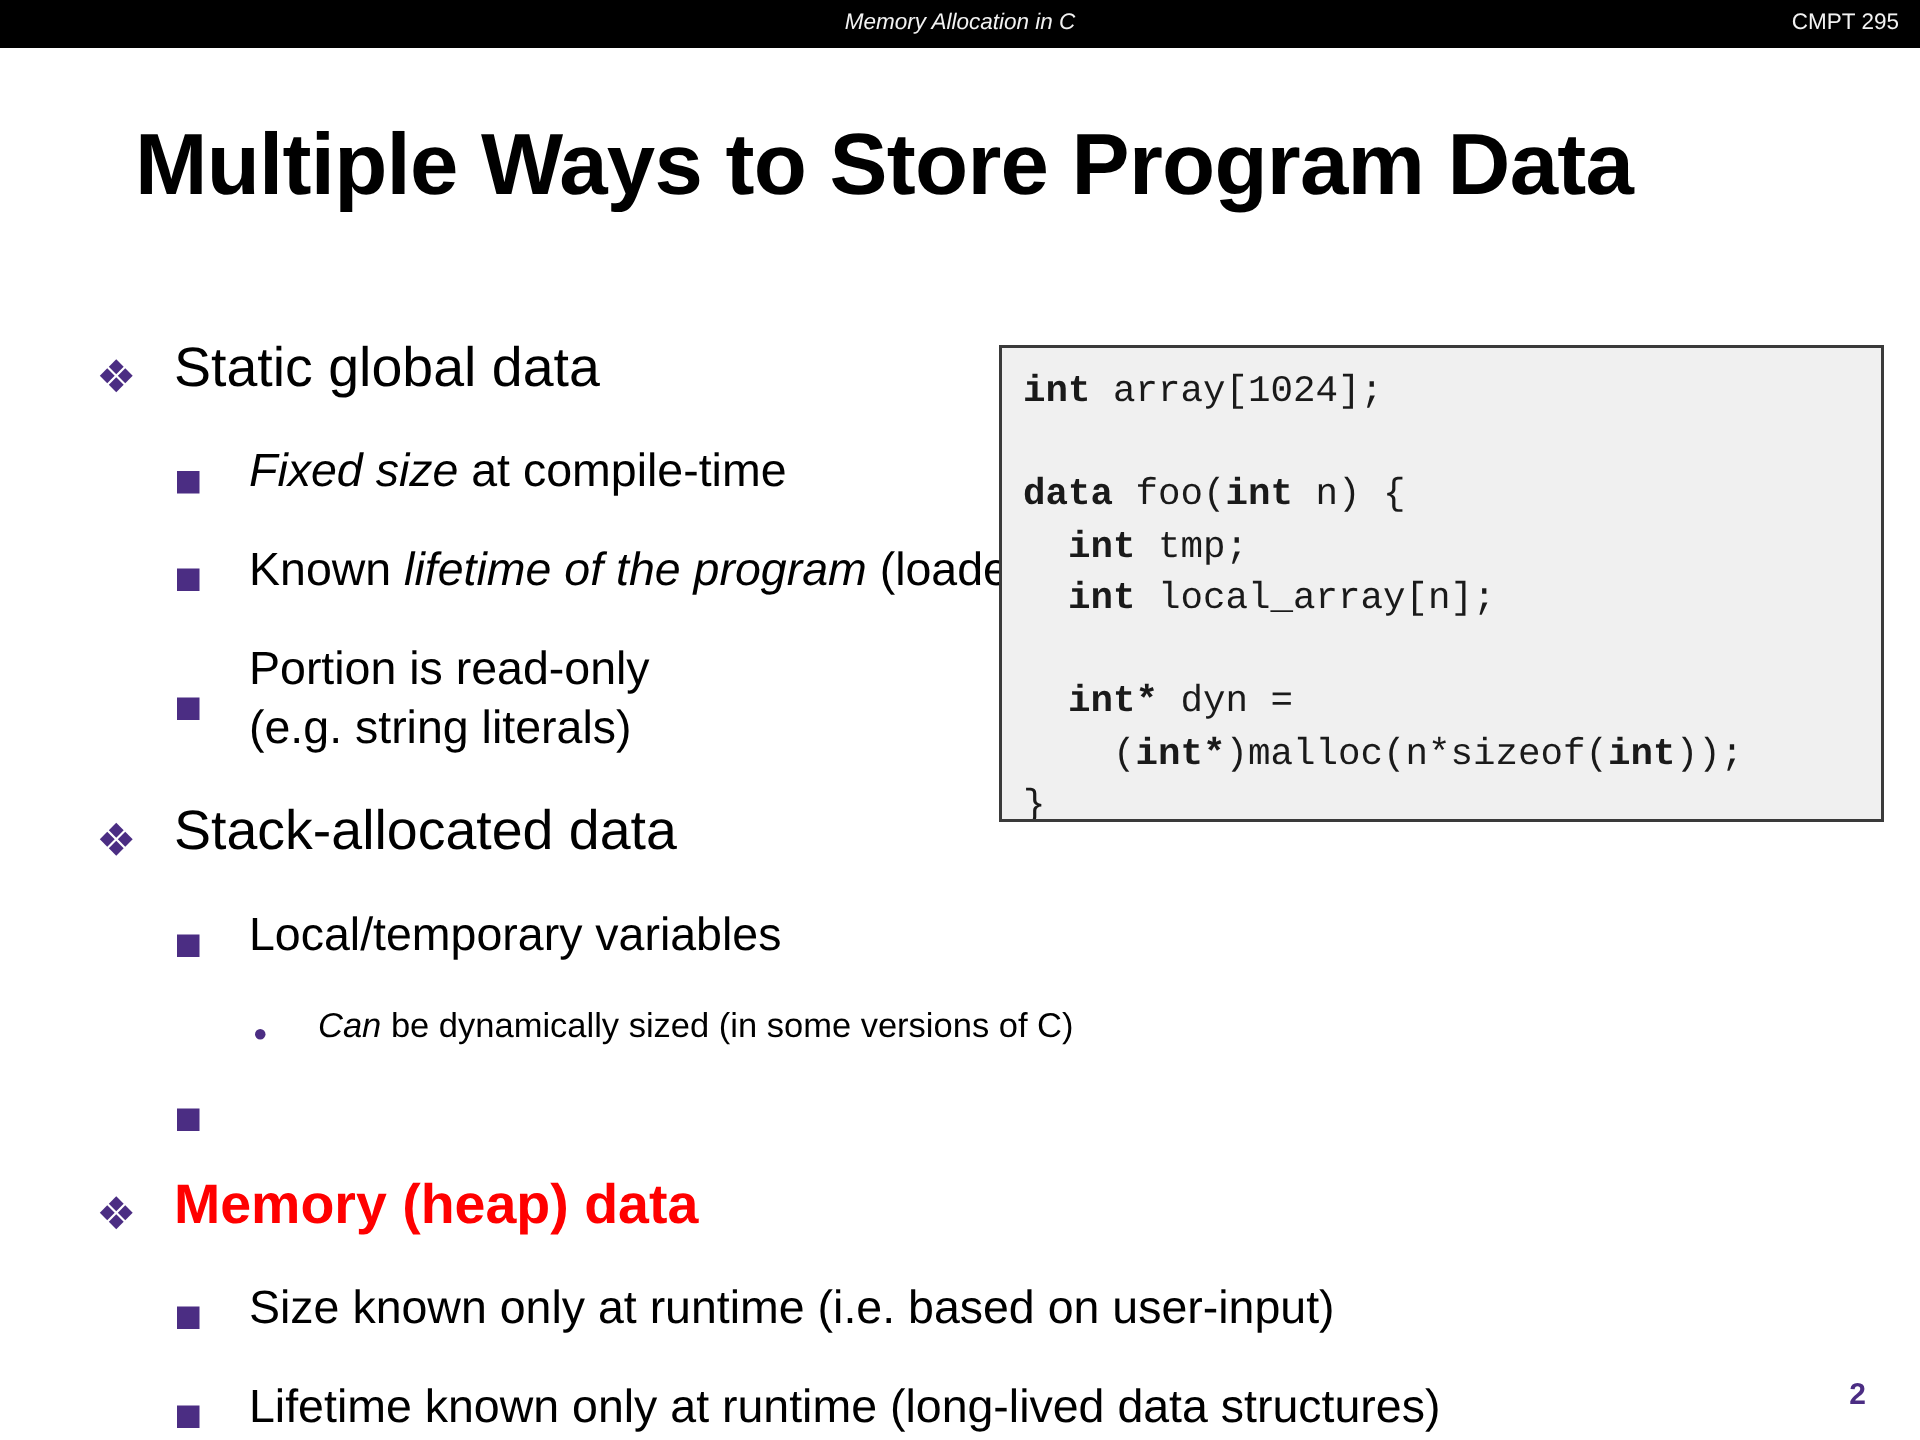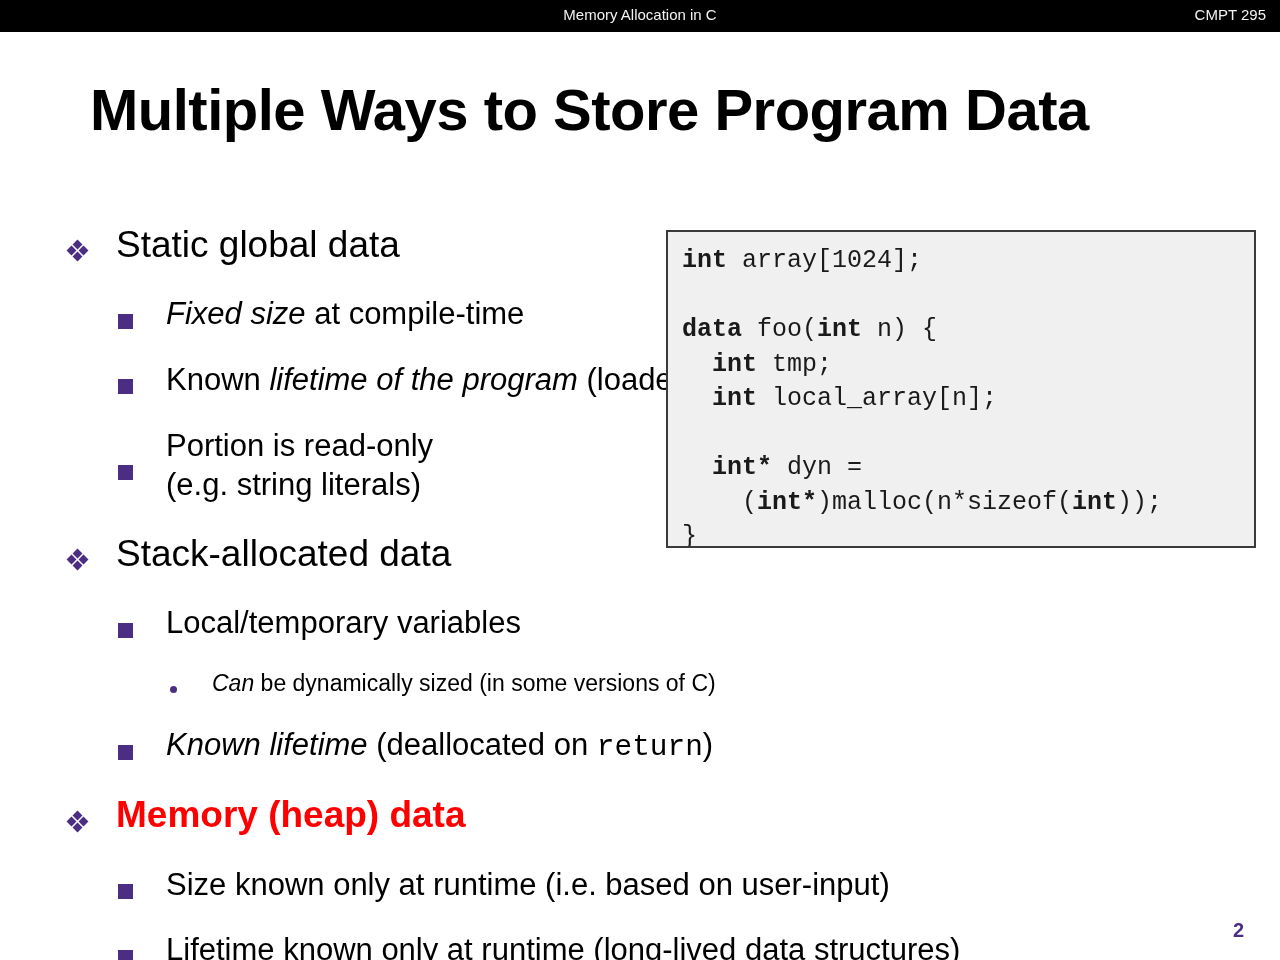--- a/index.html
+++ b/index.html
@@ -28,20 +28,21 @@
   }
   .header-center {
     position: absolute;
     left: 0;
     right: 0;
     top: 6px;
     text-align: center;
     font-size: 15px;
     letter-spacing: 0px;
     color: #f2f2f2;
+    font-style: italic;
   }
   .header-right {
     position: absolute;
     right: 14px;
     top: 6px;
     font-size: 15px;
     color: #f2f2f2;
   }
 
   
@@ -275,21 +276,20 @@
     <span class="marker">
       <span class="dot"></span>
     </span>
     <span class="text"><em class="i">Can</em><span> be dynamically sized (in some versions of C)</span></span>
   </div>
 
   <div class="row lvl2">
     <span class="marker">
       <span class="square"></span>
     </span>
-    <span class="text"><em class="i">Known lifetime</em><span> (deallocated on </span><span class="mono">return</span><span>)</span></span>
   </div>
 
   <div class="row lvl1 red">
     <span class="marker">
       <span class="diamond-cluster">
           <i class="d-t"></i>
           <i class="d-l"></i>
           <i class="d-r"></i>
           <i class="d-b"></i>
         </span>

